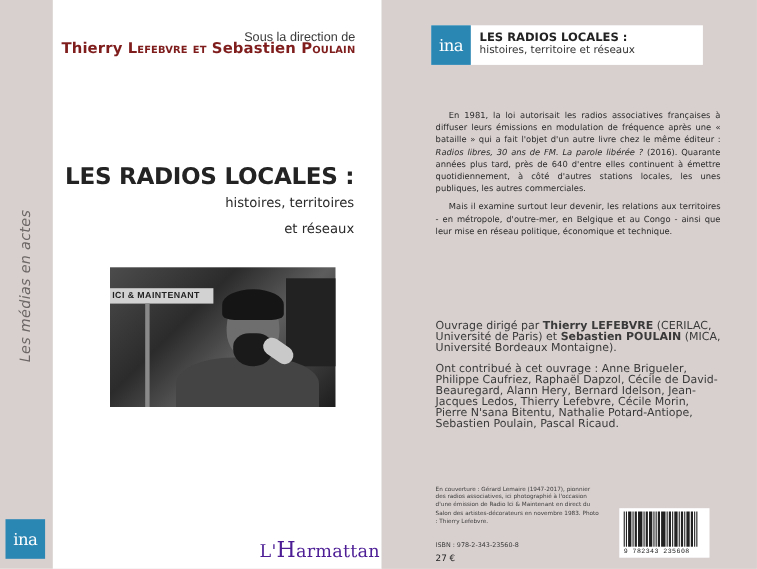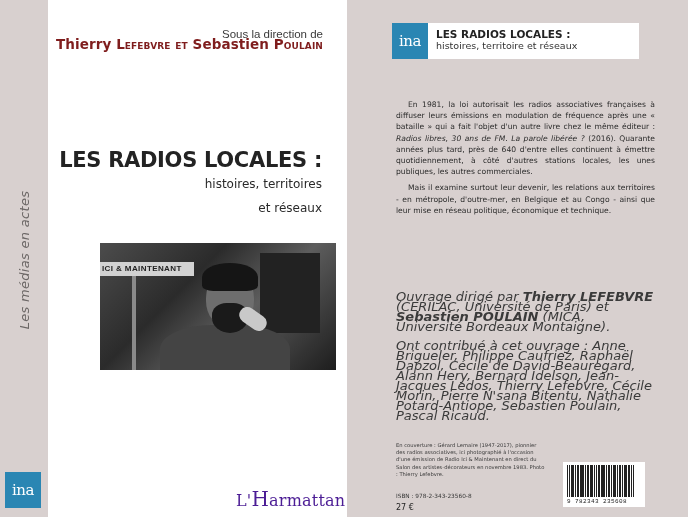--- a/index.html
+++ b/index.html
@@ -11,21 +11,21 @@
   .series { position:absolute; left:24px; top:260px; transform:translate(-50%,-50%) rotate(-90deg); white-space:nowrap; font-family:"DejaVu Sans", sans-serif; font-style:italic; font-size:13px; color:#6c6766; letter-spacing:0.3px; }
   .ina-logo-front { position:absolute; left:5px; top:472px; width:36px; height:36px; background:#2a86b3; color:#fff; font-family:"DejaVu Serif", serif; font-size:15px; display:flex; align-items:center; justify-content:center; letter-spacing:-0.5px; }
 
   .direction { position:absolute; right:24px; top:28px; font-family:"Liberation Sans", sans-serif; font-size:11.5px; color:#3a3a3a; text-align:right; }
   .authors { position:absolute; right:24px; top:36px; font-family:"DejaVu Sans", sans-serif; font-size:13.5px; font-weight:bold; color:#7f1d1d; text-align:right; letter-spacing:0.1px; }
   .authors .sc { font-variant:small-caps; }
 
   .title { position:absolute; right:25px; top:148px; font-family:"DejaVu Sans", sans-serif; font-size:21px; font-weight:bold; color:#232323; text-align:right; letter-spacing:-0.3px; }
   .subtitle { position:absolute; right:25px; top:172px; font-family:"DejaVu Sans", sans-serif; font-size:12px; color:#2a2a2a; text-align:right; line-height:24px; }
 
-  .photo { position:absolute; left:100px; top:243px; width:236px; height:127px; background:linear-gradient(135deg,#4c4c4c 0%,#2b2b2b 35%,#5d5d5d 60%,#1d1d1d 100%); overflow:hidden; }
+  .photo { position:absolute; left:100px; top:243px; width:205px; height:127px; background:linear-gradient(135deg,#4c4c4c 0%,#2b2b2b 35%,#5d5d5d 60%,#1d1d1d 100%); overflow:hidden; }
   .photo .sign { position:absolute; left:0; top:19px; width:94px; height:14px; background:#d2d2d2; color:#222; font-size:8px; font-weight:bold; font-family:"Liberation Sans", sans-serif; line-height:14px; padding-left:2px; letter-spacing:0.4px; }
   .photo .pole { position:absolute; left:32px; top:33px; width:4px; height:94px; background:#8a8a8a; }
   .photo .head { position:absolute; left:106px; top:26px; width:48px; height:58px; border-radius:50% 50% 45% 45%; background:#6e6e6e; }
   .photo .hair { position:absolute; left:102px; top:20px; width:56px; height:28px; border-radius:50% 50% 20% 20%; background:#151515; }
   .photo .beard { position:absolute; left:112px; top:60px; width:36px; height:30px; border-radius:40% 40% 50% 50%; background:#1a1a1a; }
   .photo .body { position:absolute; left:60px; top:82px; width:130px; height:60px; border-radius:40% 40% 0 0; background:#444; }
   .photo .mic { position:absolute; left:138px; top:68px; width:30px; height:16px; border-radius:8px; background:#c9c9c9; transform:rotate(35deg); }
   .photo .shelf { position:absolute; left:160px; top:10px; width:60px; height:80px; background:#222; }
 
   .publisher { position:absolute; left:236px; top:487px; font-family:"DejaVu Serif", serif; font-size:16px; color:#4c1d95; letter-spacing:0.2px; }
@@ -36,21 +36,21 @@
   .banner { position:absolute; left:45px; top:23px; width:247px; height:36px; background:#fff; display:flex; }
   .banner .ina { width:36px; height:36px; background:#2a86b3; color:#fff; font-family:"DejaVu Serif", serif; font-size:15px; display:flex; align-items:center; justify-content:center; letter-spacing:-0.5px; }
   .banner .txt { padding-left:8px; padding-top:5px; }
   .banner .t1 { font-family:"DejaVu Sans", sans-serif; font-weight:bold; font-size:10.5px; color:#222; line-height:12px; }
   .banner .t2 { font-family:"DejaVu Sans", sans-serif; font-size:9.5px; color:#333; line-height:12px; }
 
   .blurb { position:absolute; left:49px; top:99px; width:259px; font-family:"DejaVu Sans", sans-serif; font-size:7.6px; line-height:11.2px; color:#2b2b2b; text-align:justify; }
   .blurb p { text-indent:12px; margin-bottom:5px; }
   .blurb em { font-style:italic; }
 
-  .credits { position:absolute; left:49px; top:292px; width:259px; font-family:"DejaVu Sans", sans-serif; font-style:italic; font-size:13px; line-height:10px; color:#3a3a3a; }
+  .credits { position:absolute; left:49px; top:292px; width:259px; font-family:"DejaVu Sans", sans-serif; font-size:10px; line-height:10px; color:#3a3a3a; }
   .credits p { margin-bottom:9px; }
   .credits b { font-weight:bold; }
 
   .caption { position:absolute; left:49px; top:442px; width:150px; font-family:"DejaVu Sans", sans-serif; font-size:5.2px; line-height:7.2px; color:#3a3a3a; }
   .isbn { position:absolute; left:49px; top:493px; font-family:"DejaVu Sans", sans-serif; font-size:5.8px; color:#3a3a3a; }
   .price { position:absolute; left:49px; top:503px; font-family:"DejaVu Sans", sans-serif; font-size:8px; color:#222; }
 
   .barcode { position:absolute; left:216px; top:462px; width:82px; height:45px; background:#fff; padding:3px 4px 0 4px; }
   .bars { height:32px; display:flex; align-items:stretch; }
   .bars span { display:block; background:#222; margin-right:1px; }

